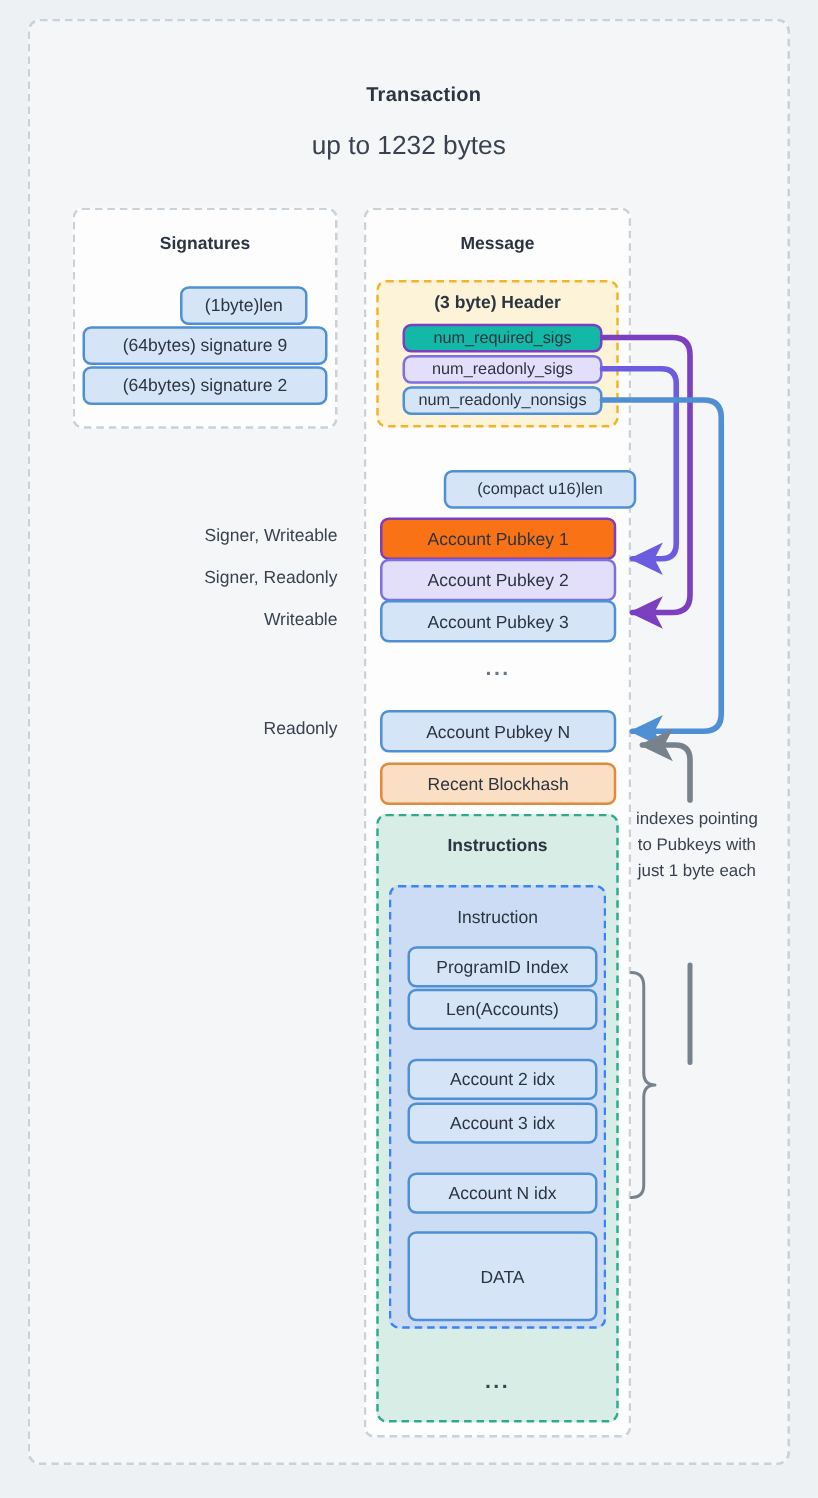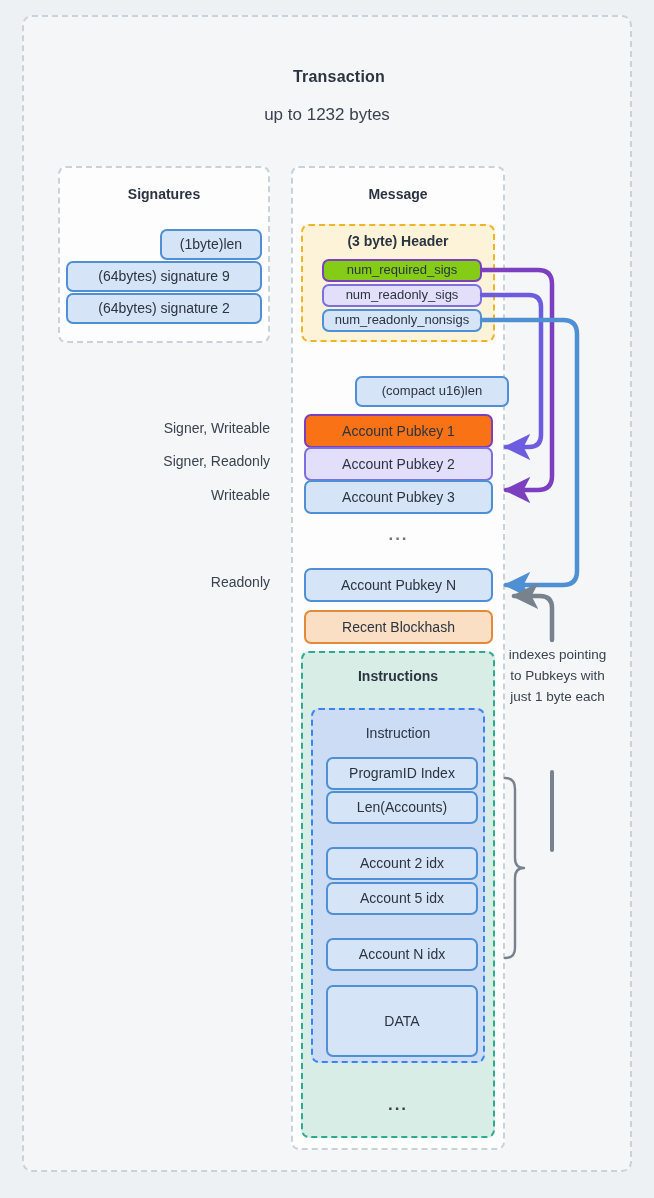--- a/index.html
+++ b/index.html
@@ -33,21 +33,21 @@
     font-size: 16px;
     font-weight: bold;
     color: #2b3440;
     letter-spacing: .2px;
     padding-left: 24px;
   }
   .tx-sub {
     position: absolute;
     left: 0; right: 0; top: 105px;
     text-align: center;
-    font-size: 17px;
+    font-size: 21px;
     color: #39424e;
   }
 
   
   .panel {
     position: absolute;
     border: 2px dashed #c9d1d9;
     border-radius: 8px;
     background: #fdfdfd;
     box-sizing: border-box;
@@ -73,21 +73,21 @@
     color: #2b3440;
     font-size: 14px;
     display: flex;
     align-items: center;
     justify-content: center;
     text-align: center;
     line-height: 1.15;
   }
 
   
-  #sig-len   { left: 160px; top: 229px; width: 102px; height: 31px; }
+  #sig-len   { left: 144px; top: 229px; width: 102px; height: 31px; }
   #sig-1     { left: 66px;  top: 261px; width: 196px; height: 31px; }
   #sig-2     { left: 66px;  top: 293px; width: 196px; height: 31px; }
 
   
   #header-block {
     position: absolute;
     left: 301px; top: 224px; width: 194px; height: 118px;
     border: 2px dashed #f0b429;
     border-radius: 8px;
     background: #fdf3d8;
@@ -96,21 +96,21 @@
   #header-label {
     position: absolute;
     left: 301px; top: 233px; width: 194px;
     text-align: center;
     font-size: 14px;
     font-weight: bold;
     color: #2b3440;
   }
   #hdr-req {
     left: 322px; top: 259px; width: 160px; height: 23px;
-    border-color: #7b3fbf; background: #84cc16; font-size: 13px;
+    border-color: #7b3fbf; background: #14b8a6; font-size: 13px;
   }
   #hdr-ro-sig {
     left: 322px; top: 284px; width: 160px; height: 23px;
     border-color: #7c6fe0; background: #e3defa; font-size: 13px;
   }
   #hdr-ro-nonsig {
     left: 322px; top: 309px; width: 160px; height: 23px;
     border-color: #4f8fd4; background: #d6e4f7; font-size: 13px;
   }
 
@@ -242,21 +242,21 @@
   <div class="side-label" id="lbl-w">Writeable</div>
   <div class="side-label" id="lbl-r">Readonly</div>
 
   <div id="instructions-block"></div>
   <div id="instructions-label">Instructions</div>
   <div id="instruction-block"></div>
   <div id="instruction-label">Instruction</div>
   <div class="box" id="prog-id">ProgramID Index</div>
   <div class="box" id="len-acc">Len(Accounts)</div>
   <div class="box" id="acc1">Account 2 idx</div>
-  <div class="box" id="acc2">Account 5 idx</div>
+  <div class="box" id="acc2">Account 3 idx</div>
   <div class="box" id="accN">Account N idx</div>
   <div class="box" id="data-box">DATA</div>
   <div id="instr-ellipsis">...</div>
 
   <div id="indexes-note">indexes pointing to Pubkeys with just 1 byte each</div>
 
   <svg id="arrows" viewBox="0 0 654 1198">
     <defs>
       <marker id="ah-purple" markerWidth="7" markerHeight="7" refX="5.4" refY="3.5" orient="auto" markerUnits="strokeWidth">
         <path d="M6,3.5 L0,0.6 L1.5,3.5 L0,6.4 Z" fill="#7b3fbf"></path>

